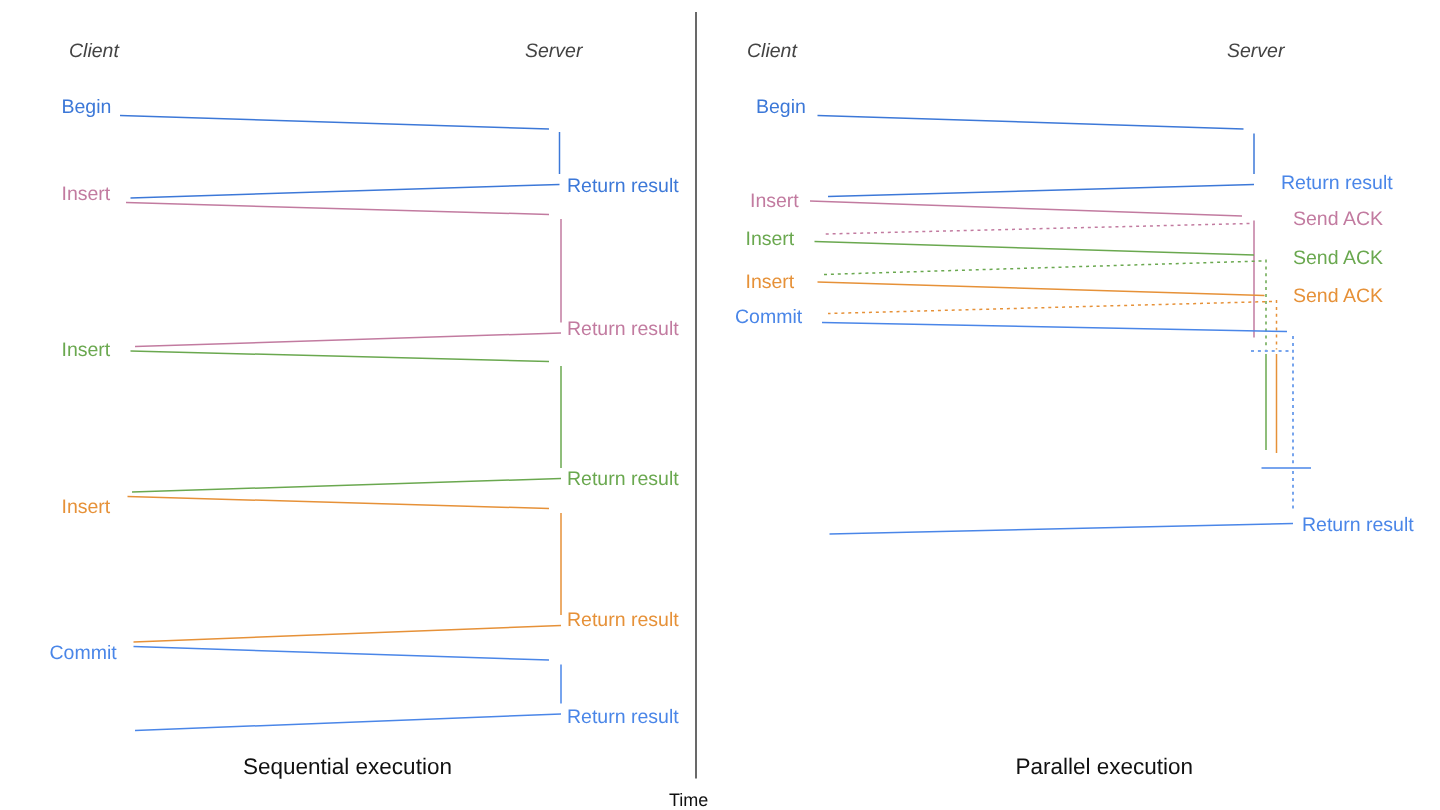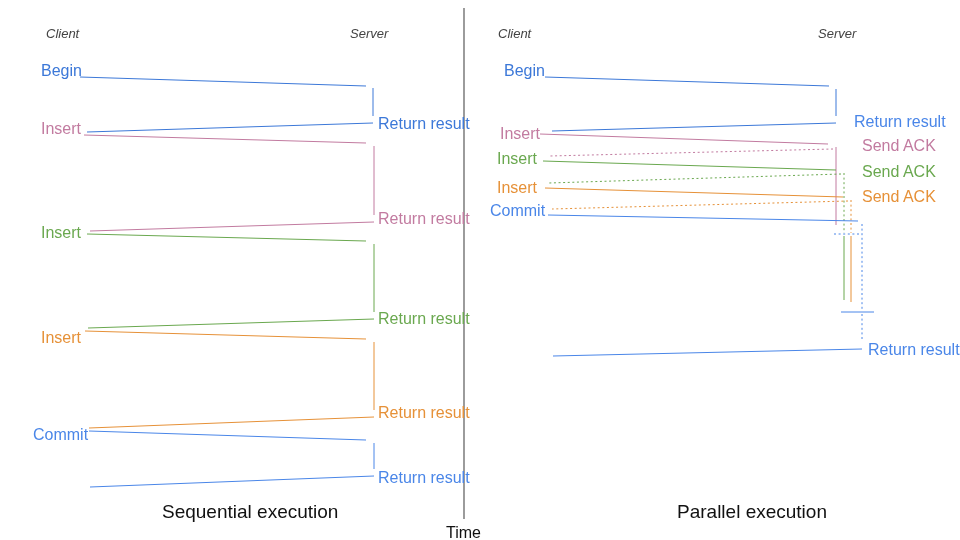--- a/index.html
+++ b/index.html
@@ -2,24 +2,24 @@
 <html><head>
 <meta charset="utf-8">
 <style>
   html,body{margin:0;padding:0;background:#fff;}
   .stage{
     position:relative;width:960px;height:540px;background:#ffffff;overflow:hidden;
     font-family:"Liberation Sans", sans-serif;
     text-align:right;
   }
   .stage svg{position:absolute;left:0;top:0;}
-  .lbl{position:absolute;font-size:16px;line-height:14px;white-space:nowrap;}
+  .lbl{position:absolute;font-size:13px;line-height:14px;white-space:nowrap;}
   .hdr{position:absolute;font-size:13px;line-height:15px;font-style:italic;color:#434343;white-space:nowrap;}
-  .title{position:absolute;font-size:19px;line-height:17px;color:#111111;white-space:nowrap;}
-  .time-lbl{position:absolute;font-size:16px;line-height:14px;color:#111111;white-space:nowrap;}
+  .title{position:absolute;font-size:15px;line-height:17px;color:#111111;white-space:nowrap;}
+  .time-lbl{position:absolute;font-size:12px;line-height:14px;color:#111111;white-space:nowrap;}
   .c-blue1{color:#3c78d8;}
   .c-blue2{color:#4a86e8;}
   .c-pink{color:#c27ba0;}
   .c-green{color:#6aa84f;}
   .c-orange{color:#e69138;}
   line,path{fill:none;}
   .s-blue1{stroke:#3c78d8;stroke-width:1;}
   .s-blue2{stroke:#4a86e8;stroke-width:1;}
   .s-pink{stroke:#c27ba0;stroke-width:1;}
   .s-green{stroke:#6aa84f;stroke-width:1;}

